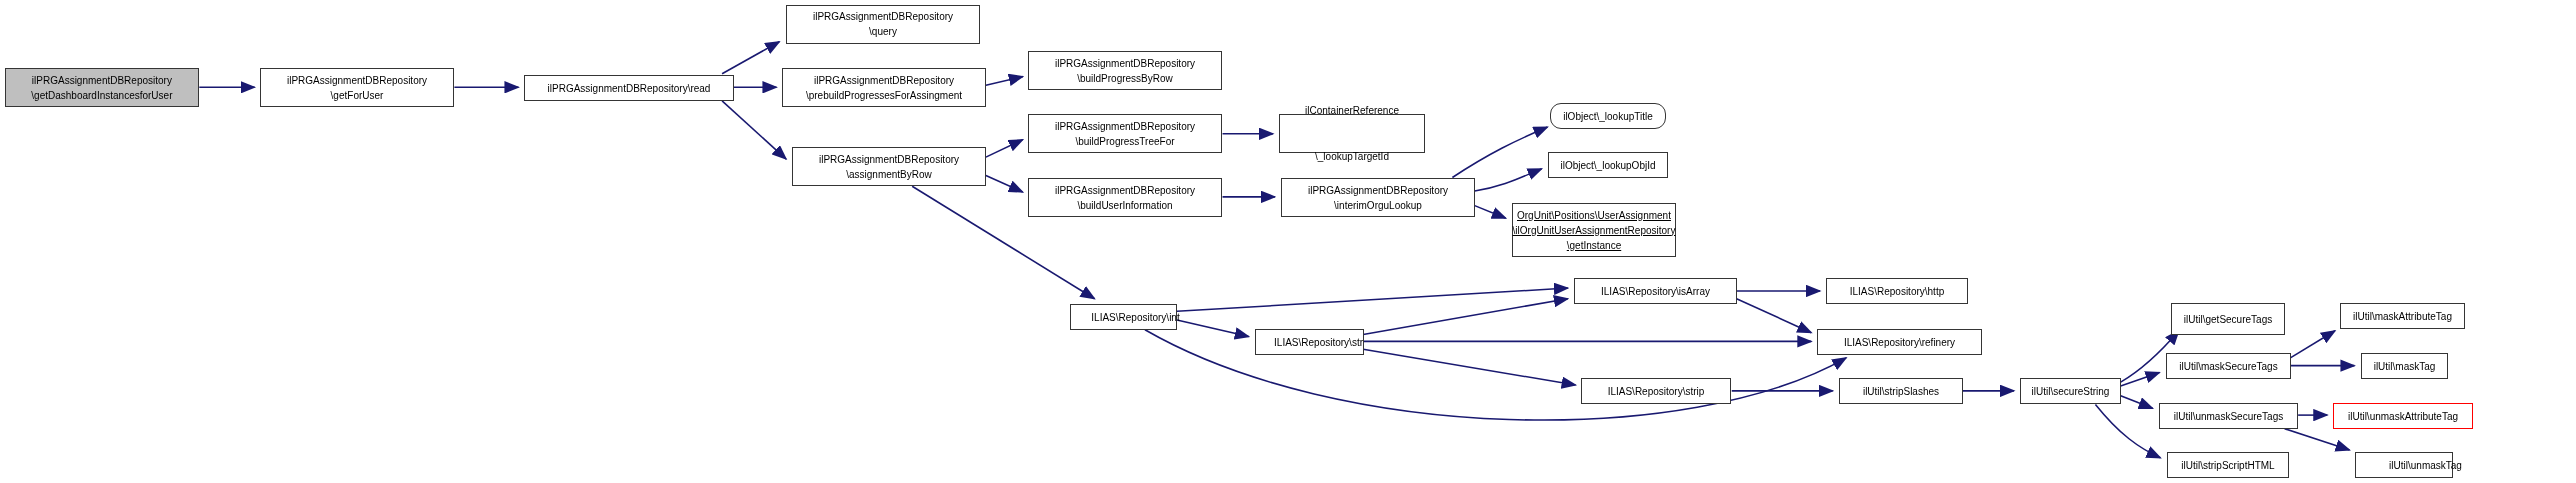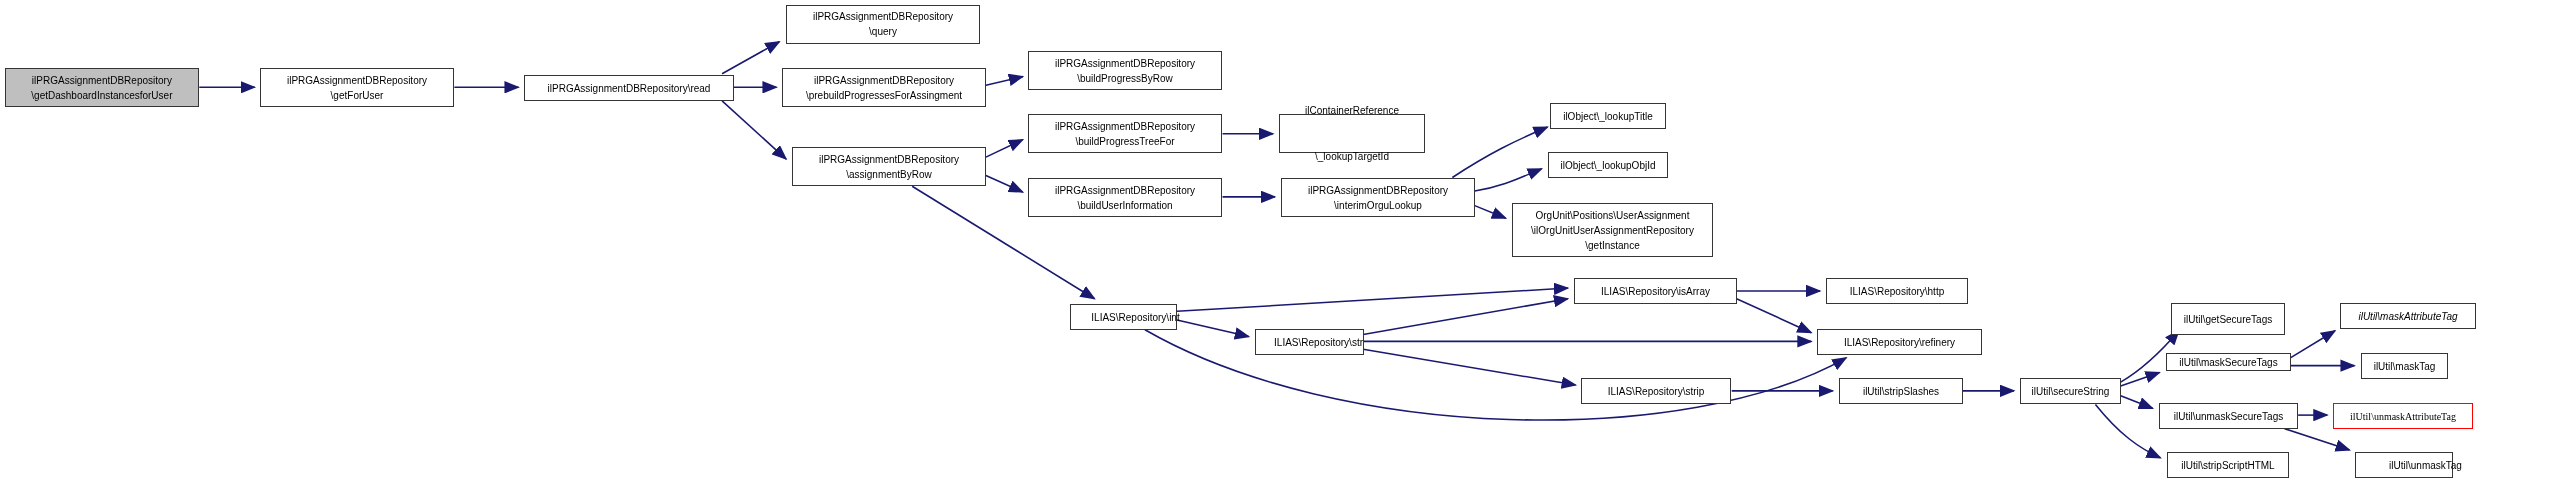--- a/index.html
+++ b/index.html
@@ -121,27 +121,27 @@
         <span>\buildUserInformation</span>
       </div>
       <div class="node" style="left: 1279px; top: 114px; width: 146px; height: 39px; gap: 31px;">
         <span>ilContainerReference</span>
         <span>\_lookupTargetId</span>
       </div>
       <div class="node" style="left: 1281px; top: 178px; width: 194px; height: 39px;">
         <span>ilPRGAssignmentDBRepository</span>
         <span>\interimOrguLookup</span>
       </div>
-      <div class="node" style="left: 1550px; top: 103px; width: 116px; height: 26px;">
+      <div class="node" style="left: 1550px; top: 103px; width: 116px; height: 26px; border-radius: 11px;">
         <span>ilObject\_lookupTitle</span>
       </div>
       <div class="node" style="left: 1548px; top: 152px; width: 120px; height: 26px;">
         <span>ilObject\_lookupObjId</span>
       </div>
-      <div class="node" style="left: 1512px; top: 203px; width: 201px; height: 54px;">
+      <div class="node" style="left: 1512px; top: 203px; width: 164px; height: 54px; text-decoration: underline;">
         <span>OrgUnit\Positions\UserAssignment</span>
         <span>\ilOrgUnitUserAssignmentRepository</span>
         <span>\getInstance</span>
       </div>
       <div class="node" style="left: 1070px; top: 304px; width: 107px; height: 26px; padding-left: 24px;">
         <span>ILIAS\Repository\int</span>
       </div>
       <div class="node" style="left: 1255px; top: 329px; width: 109px; height: 26px; align-items: flex-end;">
         <span>ILIAS\Repository\str</span>
       </div>
@@ -159,36 +159,36 @@
       </div>
       <div class="node" style="left: 1839px; top: 378px; width: 124px; height: 26px;">
         <span>ilUtil\stripSlashes</span>
       </div>
       <div class="node" style="left: 2020px; top: 378px; width: 101px; height: 26px;">
         <span>ilUtil\secureString</span>
       </div>
       <div class="node" style="left: 2171px; top: 303px; width: 114px; height: 32px;">
         <span>ilUtil\getSecureTags</span>
       </div>
-      <div class="node" style="left: 2166px; top: 353px; width: 125px; height: 18px;">
+      <div class="node" style="left: 2166px; top: 353px; width: 125px; height: 26px;">
         <span>ilUtil\maskSecureTags</span>
       </div>
       <div class="node" style="left: 2159px; top: 403px; width: 139px; height: 26px;">
         <span>ilUtil\unmaskSecureTags</span>
       </div>
       <div class="node" style="left: 2167px; top: 452px; width: 122px; height: 26px;">
         <span>ilUtil\stripScriptHTML</span>
       </div>
-      <div class="node" style="left: 2340px; top: 303px; width: 136px; height: 26px; font-style: italic;">
+      <div class="node" style="left: 2340px; top: 303px; width: 125px; height: 26px;">
         <span>ilUtil\maskAttributeTag</span>
       </div>
       <div class="node" style="left: 2361px; top: 353px; width: 87px; height: 26px;">
         <span>ilUtil\maskTag</span>
       </div>
-      <div class="node" style="left: 2333px; top: 403px; width: 140px; height: 26px; border-color: rgb(255, 0, 0); border-width: 1.9px; font-family: Liberation Serif, serif;">
+      <div class="node" style="left: 2333px; top: 403px; width: 140px; height: 26px; border-color: rgb(255, 0, 0); border-width: 1.9px;">
         <span>ilUtil\unmaskAttributeTag</span>
       </div>
       <div class="node" style="left: 2355px; top: 452px; width: 98px; height: 26px; padding-left: 43px;">
         <span>ilUtil\unmaskTag</span>
       </div>
     </div>
 </div>
 
 
 </body></html>

